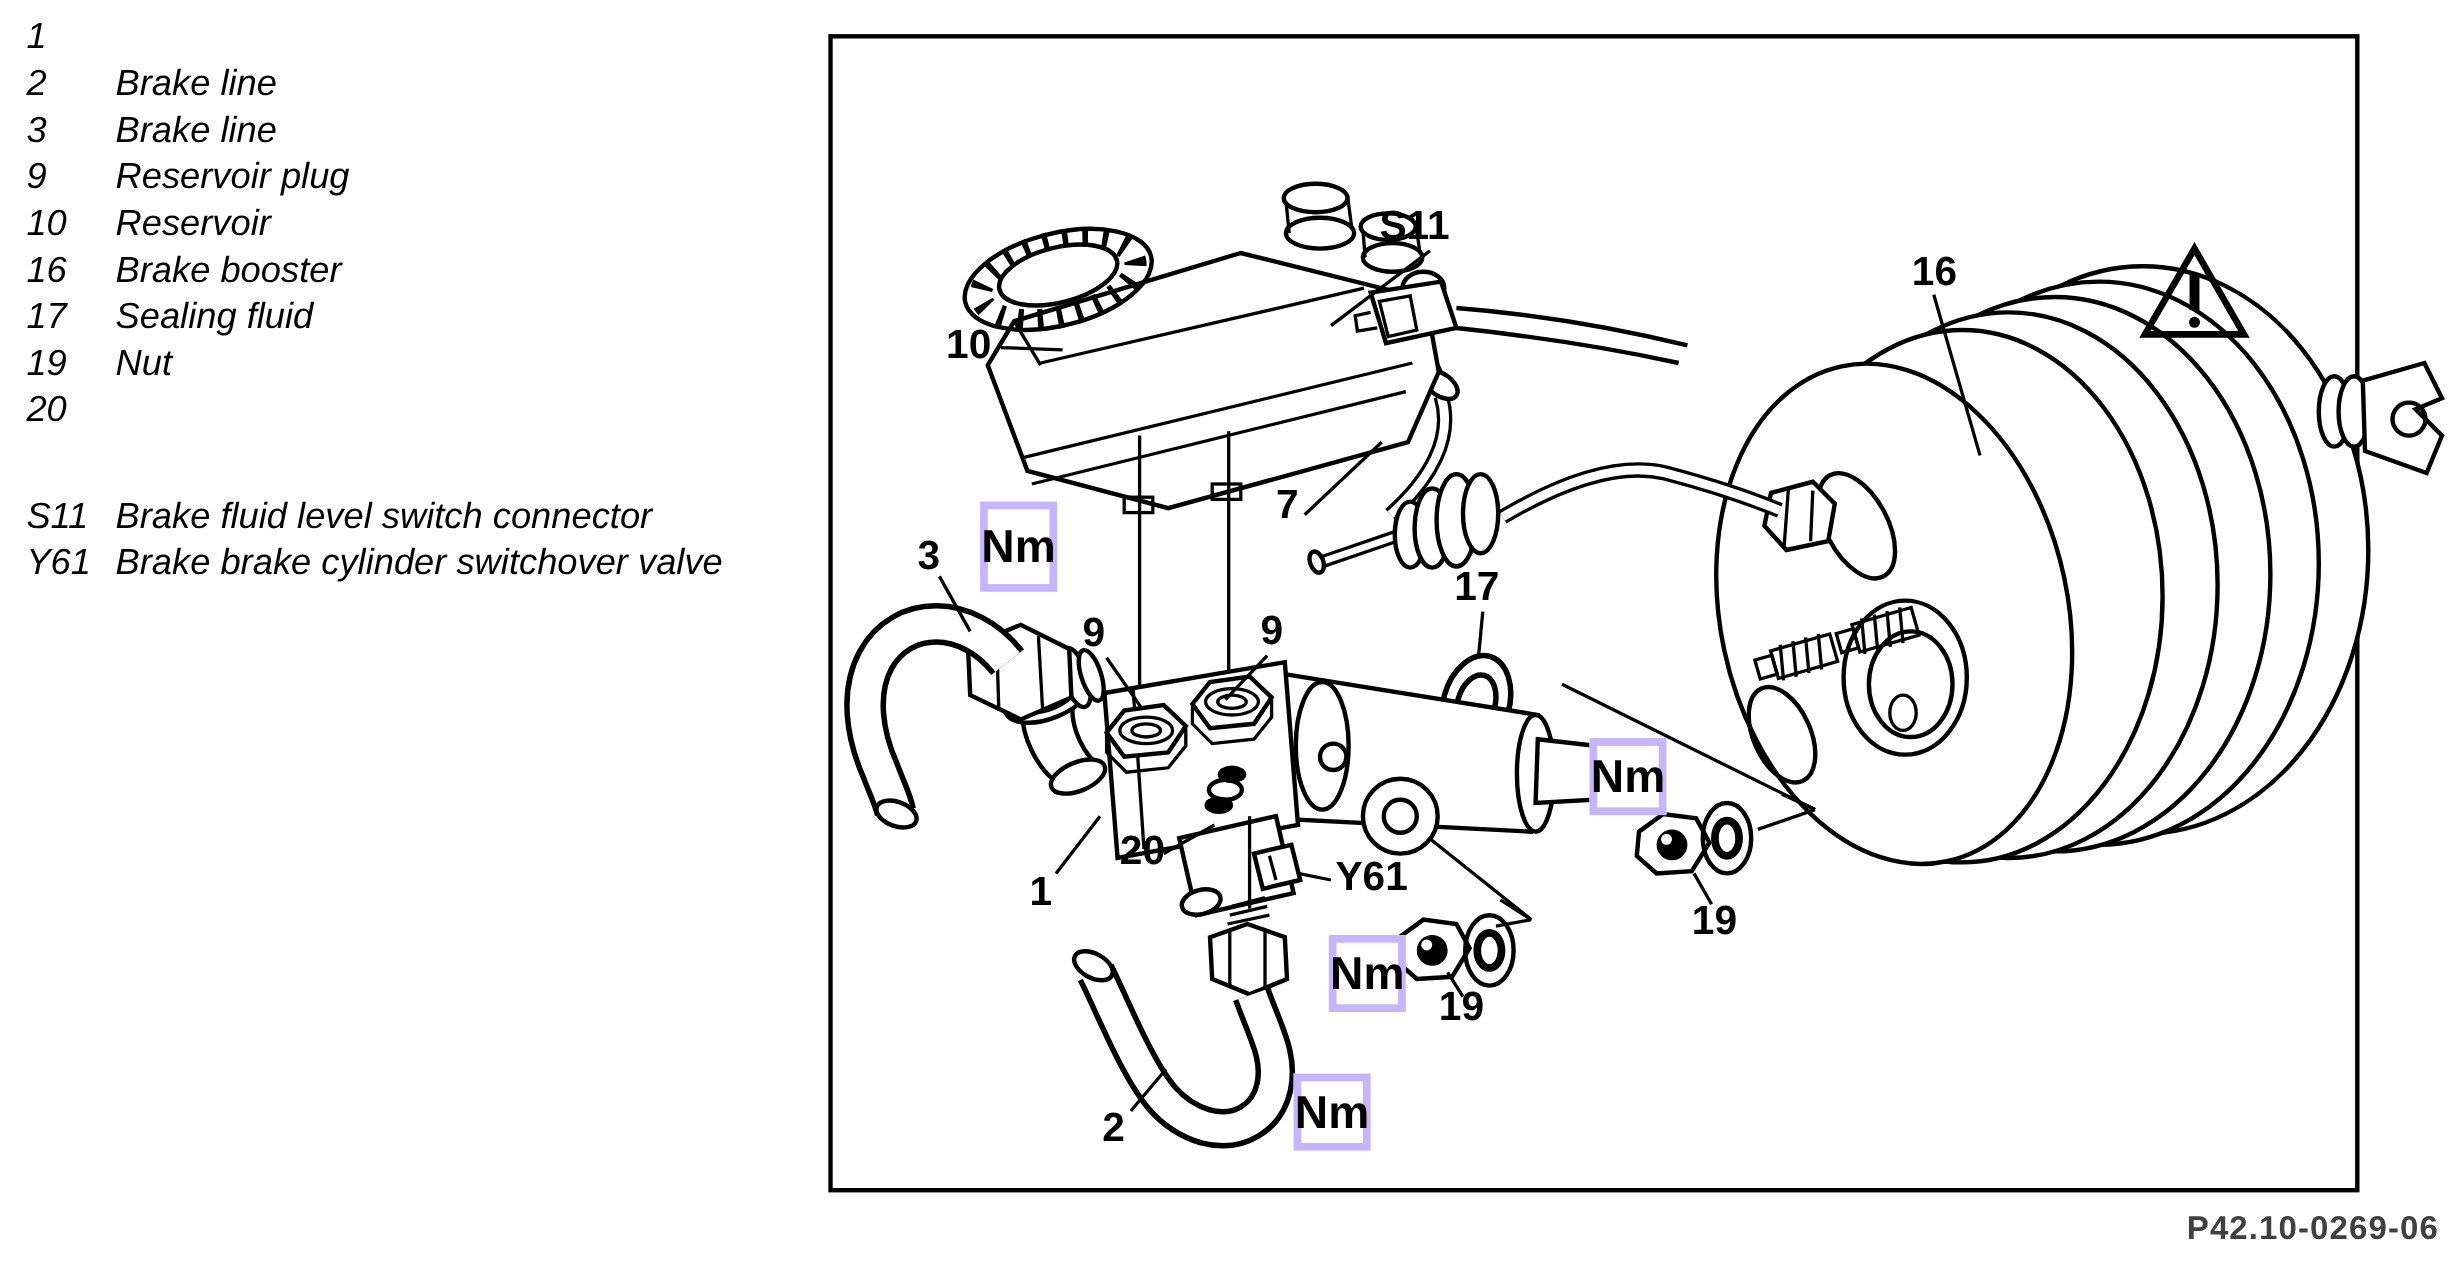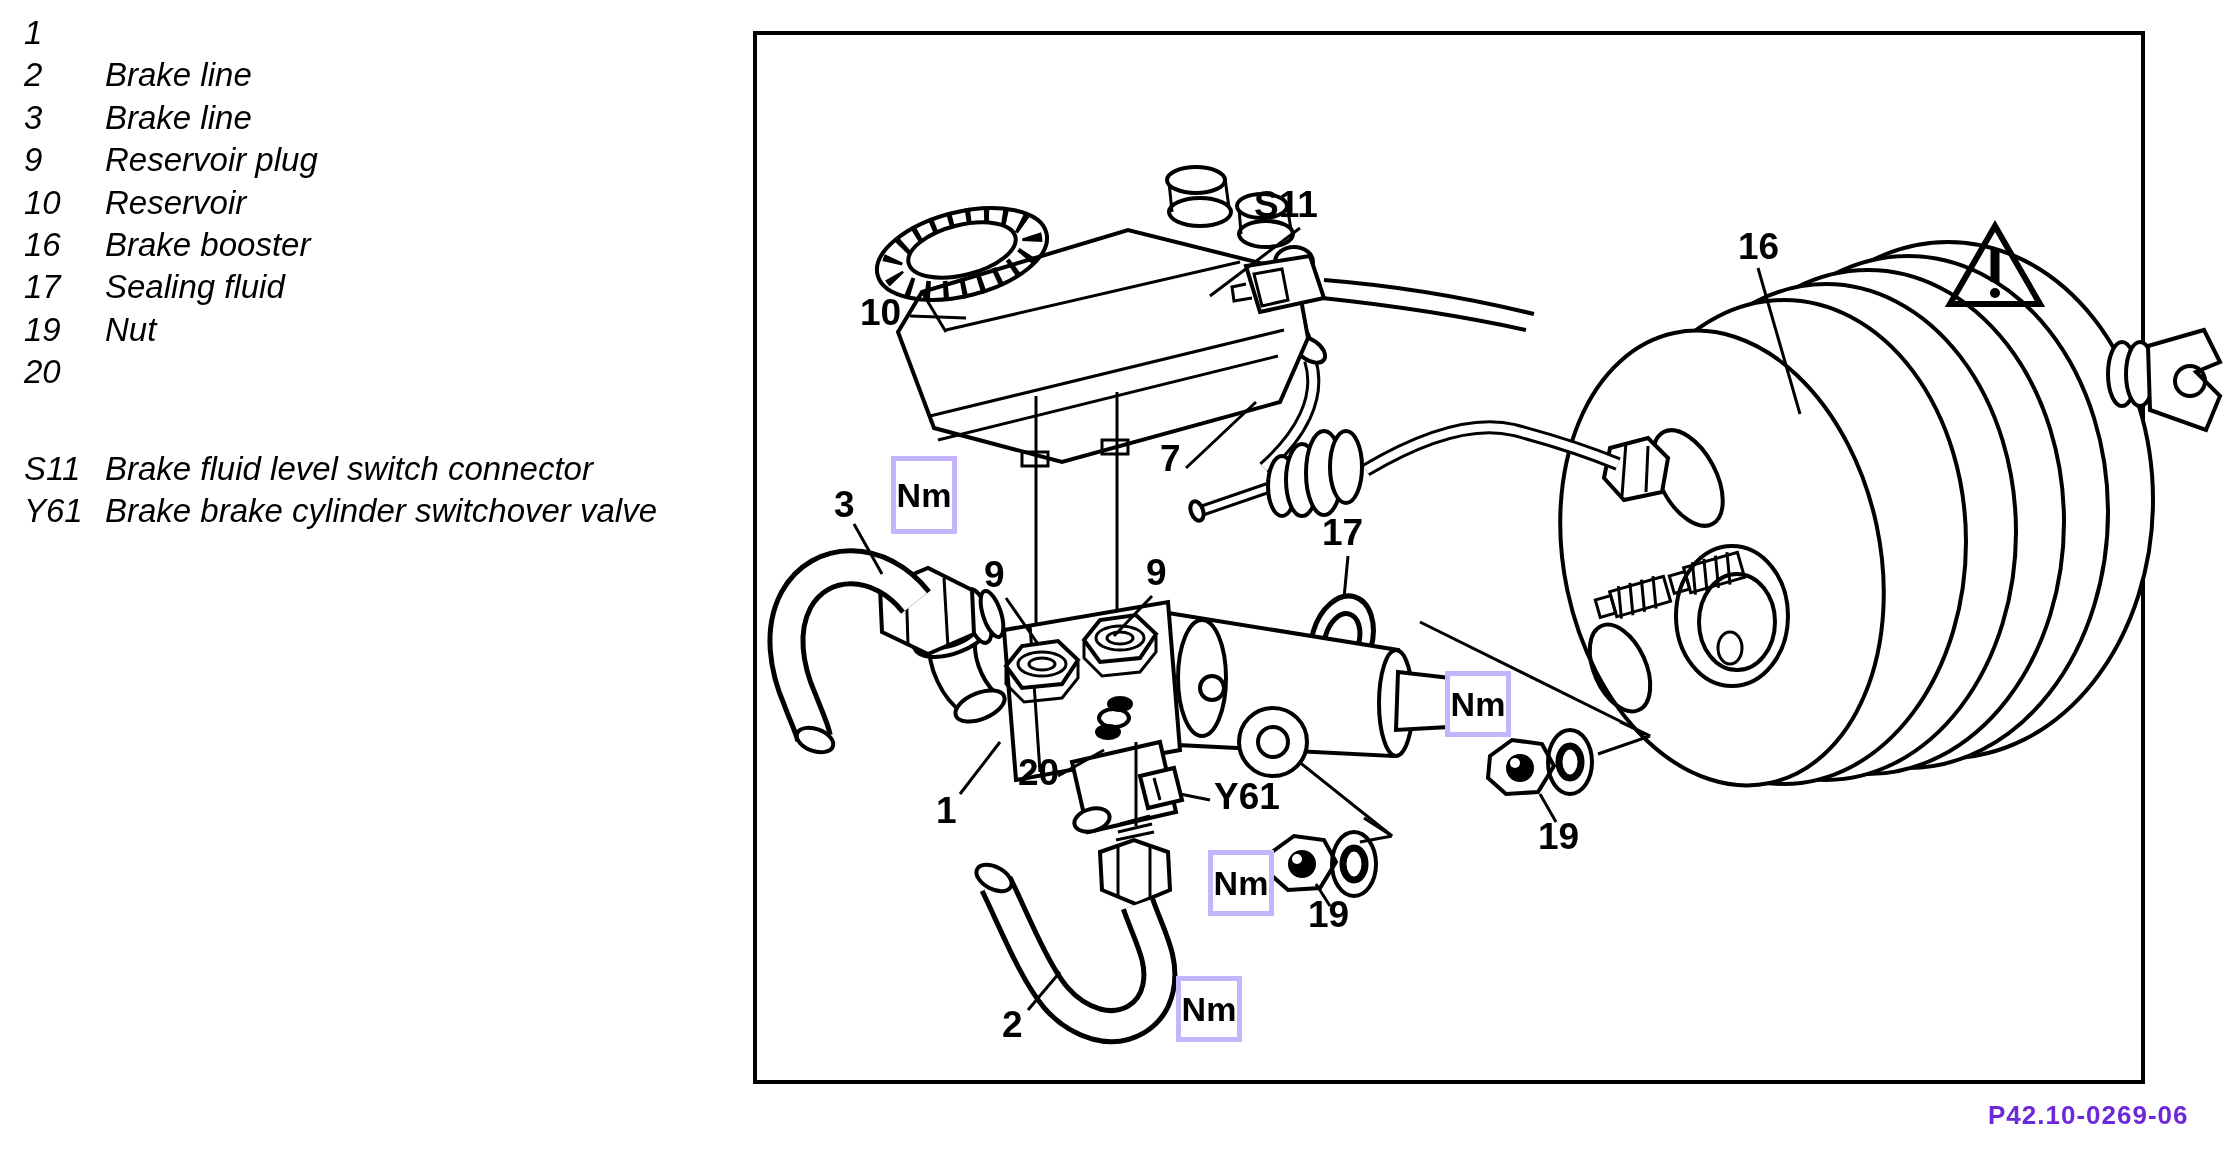--- a/index.html
+++ b/index.html
@@ -8,25 +8,25 @@
   
   .legend{position:absolute;left:24px;top:12px;}
   .legend.electrical{top:448px;}
   .lrow{display:flex;height:42.4px;align-items:center;
         font-style:italic;font-size:33px;line-height:42.4px;color:#000;}
   .lnum{display:inline-block;width:81px;flex:0 0 81px;}
   .ltxt{white-space:nowrap;}
   
   .callout{position:absolute;font-weight:bold;font-size:37px;line-height:1;color:#000;
            white-space:nowrap;}
-  .nmbox{position:absolute;width:56px;height:56px;border:5px solid #c4b5fd;background:#fff;
+  .nmbox{position:absolute;width:56px;height:56px;border:7px solid #c4b5fd;background:#fff;
          display:flex;align-items:center;justify-content:center;
-         font-weight:bold;font-size:34px;color:#000;}
+         font-weight:bold;font-size:42px;color:#000;}
   .nmbox.tall{height:68px;}
-  .figcode{position:absolute;font-weight:bold;font-size:26px;letter-spacing:1px;color:#6d28d9;text-align:center;}
+  .figcode{position:absolute;font-weight:bold;font-size:30px;letter-spacing:1px;color:#404040;text-align:center;}
   
   .ln{fill:none;stroke:#000;}
   .s3{stroke-width:3px;} .s4{stroke-width:4px;} .s5{stroke-width:5px;} .s6{stroke-width:6px;}
   .wfill{fill:#fff;stroke:#000;stroke-width:4px;}
   svg{position:absolute;left:0;top:0;}
 </style>
 </head>
 <body>
 
 <div id="app">

